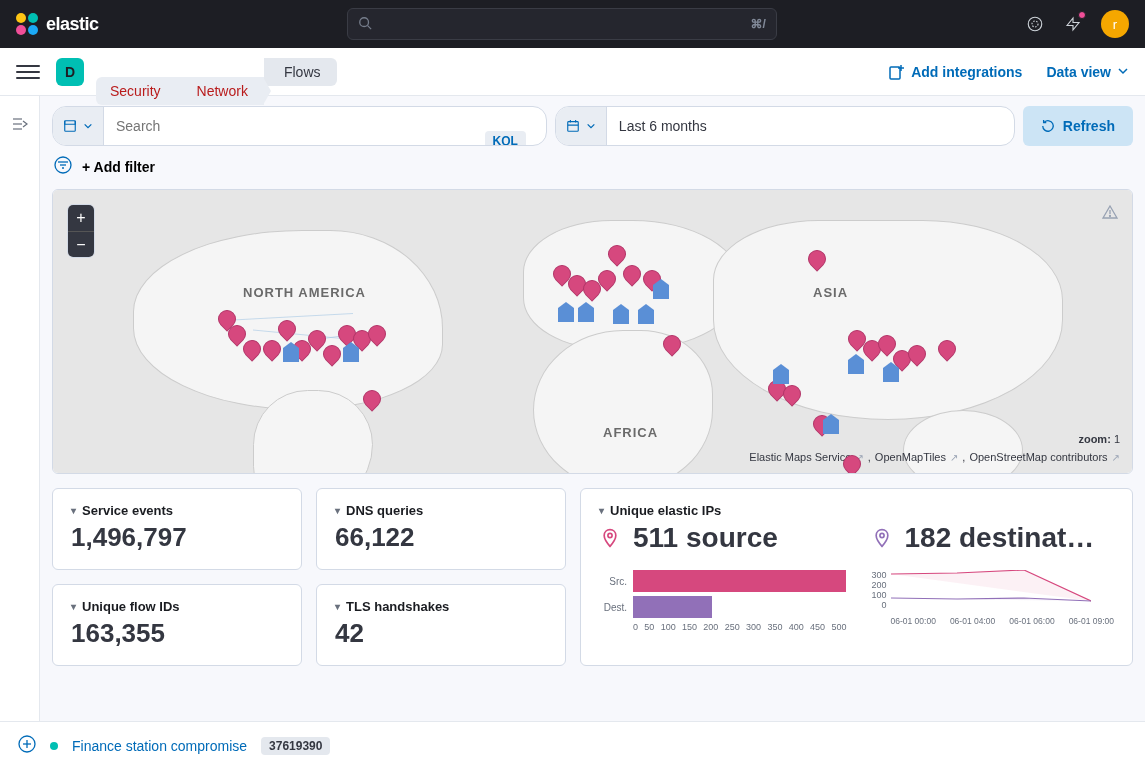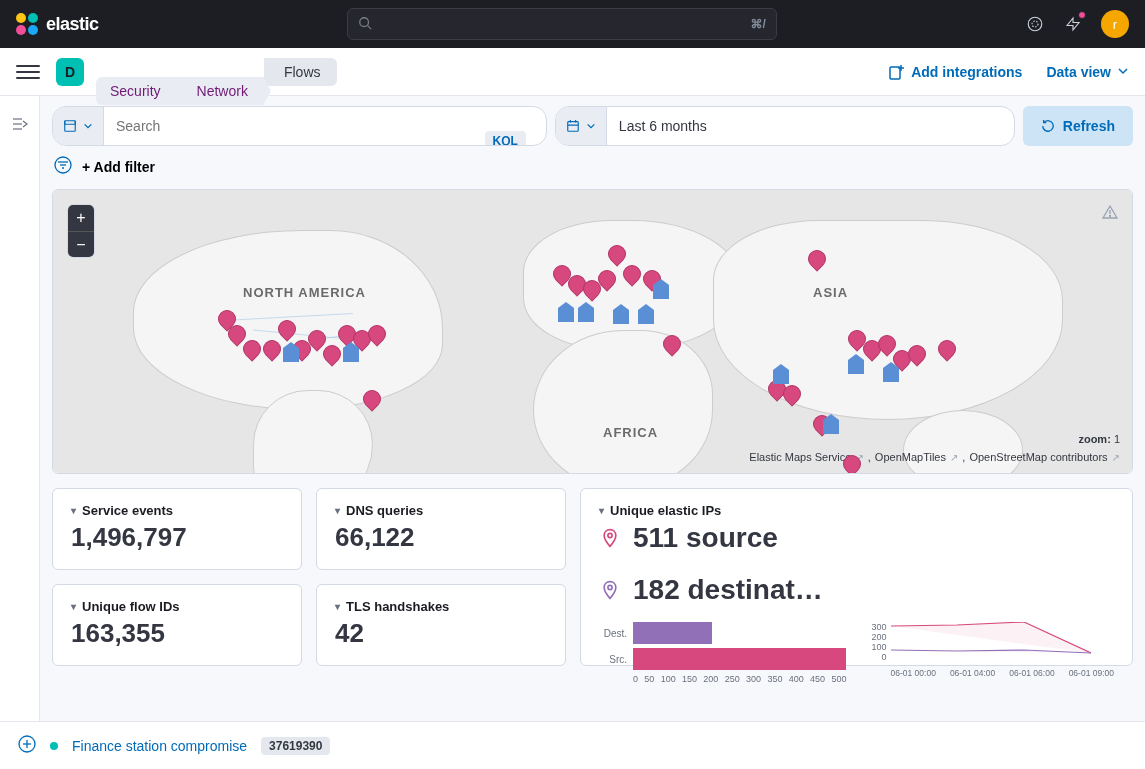--- a/index.html
+++ b/index.html
@@ -24,21 +24,21 @@
 .avatar { width: 28px; height: 28px; border-radius: 50%; background: #f5a700; color: #fff; display: flex; align-items: center; justify-content: center; font-size: 13px; font-weight: 500; }
 
 
 .sub-nav { height: 48px; border-bottom: 1px solid #e4e8ee; display: flex; align-items: center; padding: 0 16px; }
 .menu-btn { width: 24px; height: 24px; display: flex; flex-direction: column; justify-content: center; gap: 4px; margin-right: 16px; }
 .menu-btn span { height: 2px; background: #343741; border-radius: 1px; }
 .badge-d { width: 28px; height: 28px; background: #07c; background:#00bfb3; border-radius: 6px; color: #1d1e24; font-weight: 700; display: flex; align-items: center; justify-content: center; margin-right: 12px; }
 
 .breadcrumbs { display: flex; align-items: center; }
 .crumb { position: relative; height: 28px; display: flex; align-items: center; padding: 0 16px 0 20px; font-size: 14px; }
-.crumb.link { background: #e9edf3; color: #701a75; margin-top: 38px; }
+.crumb.link { background: #e9edf3; color: #b91c1c; margin-top: 38px; }
 .crumb.active { background: #e4e8ee; color: #343741; font-weight: 500; }
 .crumb:first-child { border-radius: 6px 0 0 6px; padding-left: 14px; }
 .crumb:last-child { border-radius: 0 6px 6px 0; }
 .crumb::after { content:""; position:absolute; right:-7px; top:0; width:0; height:0; border-top:14px solid transparent; border-bottom:14px solid transparent; border-left:8px solid #e9edf3; z-index:1; }
 .crumb.active::after { border-left-color:#e4e8ee; }
 .crumb:last-child::after{display:none;}
 
 .sub-nav-right { margin-left: auto; display: flex; align-items: center; gap: 24px; color: #006bb8; font-weight: 600; }
 .sub-nav-right .item { display: flex; align-items: center; gap: 6px; cursor: pointer; }
 
@@ -95,21 +95,21 @@
 
 .cards-row { display: flex; gap: 14px; margin-top: 14px; }
 .card { background: #fff; border: 1px solid #d3dae6; border-radius: 6px; padding: 14px 18px; }
 .card.small { width: 250px; height: 82px; }
 .card-h { display:flex; align-items:center; gap:6px; font-size:13px; font-weight:700; color:#1a1c21; margin-bottom:4px;}
 .chev{font-size:10px;color:#69707d;}
 .card-v { font-size: 26px; font-weight: 800; }
 
 .col-left { display:flex; flex-direction:column; gap:14px; }
 .card.big { flex:1; height: 178px; display:flex; flex-direction:column; }
-.big-top{display:flex; gap:20px; padding-bottom:10px;flex-direction:column;}
+.big-top{display:flex; gap:28px; padding-bottom:10px;}
 .big-half{flex:1; min-width:0;}
 .ip-row{display:flex;align-items:center;gap:12px;}
 .ip-ico{width:22px;height:22px;display:flex;align-items:center;justify-content:center;}
 .ip-val{font-size:28px;font-weight:800;white-space:nowrap;overflow:hidden;text-overflow:ellipsis;}
 
 .big-bot{display:flex;gap:20px;padding-top:6px;flex:1;}
 .mini-chart{flex:1;min-width:0;}
 
 
 .hbars{display:flex;flex-direction:column;gap:4px;}
@@ -515,26 +515,26 @@
                   </svg>
               </span>
               <span class="ip-val">182 destinat…</span>
             </div>
           </div>
         </div>
         <div class="big-bot">
           <div class="mini-chart">
             <div class="hbars">
               <div class="hbar-row">
+                  <span class="hbar-lbl">Src.</span>
+                  <div class="hbar src" style="width:86%"></div>
+                </div>
+              <div class="hbar-row">
                   <span class="hbar-lbl">Dest.</span>
                   <div class="hbar dst" style="width:32%"></div>
-                </div>
-              <div class="hbar-row">
-                  <span class="hbar-lbl">Src.</span>
-                  <div class="hbar src" style="width:86%"></div>
                 </div>
             </div>
             <div class="x-axis">
               <span>0</span>
                 <span>50</span>
                 <span>100</span>
                 <span>150</span>
                 <span>200</span>
                 <span>250</span>
                 <span>300</span>

